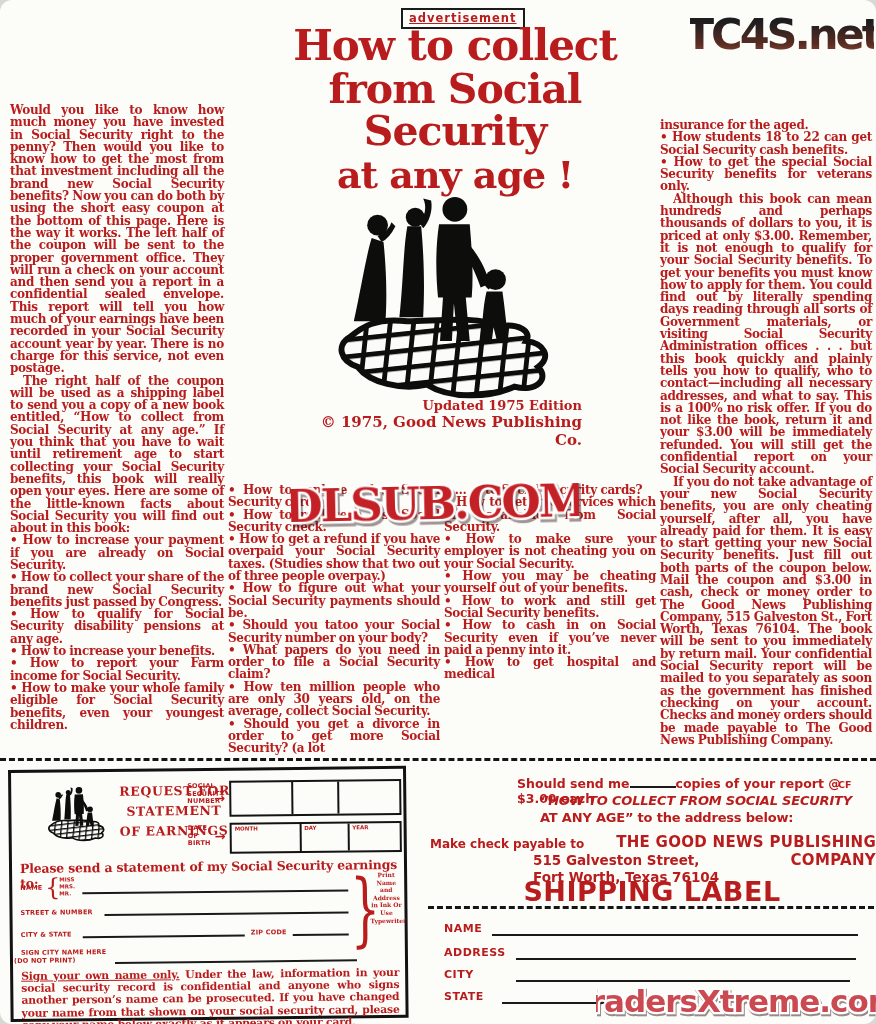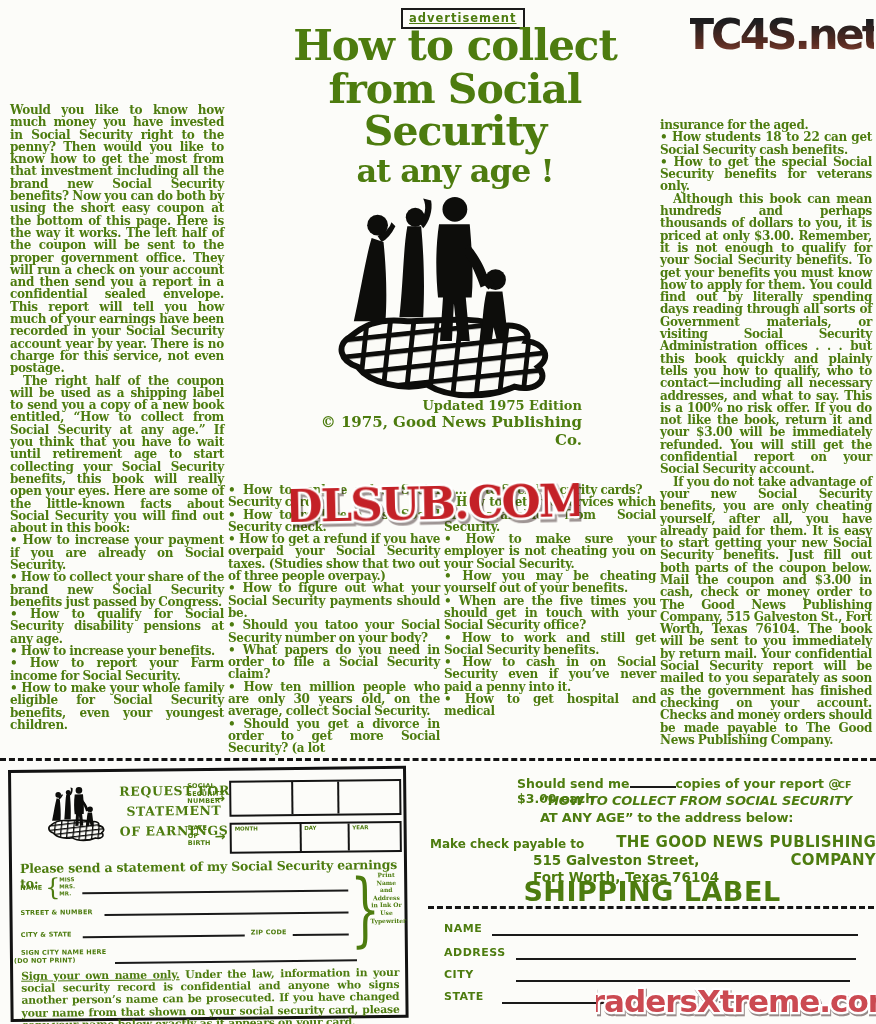--- a/index.html
+++ b/index.html
@@ -1,27 +1,27 @@
 <!DOCTYPE html>
 <html><head>
 <meta charset="utf-8">
 <style>
   html,body{margin:0;padding:0;background:#d8d8d4;}
   .page{position:relative;width:876px;height:1024px;margin:0 auto;background:#fcfcf9;
-        font-family:"DejaVu Serif",serif;color:#4d7c0f;overflow:hidden;}
+        font-family:"DejaVu Serif",serif;color:#b91c1c;overflow:hidden;border-radius:12px;}
   .abs{position:absolute;}
 
   
   .stamp{position:absolute;left:401px;top:8px;border:2px solid #1b1b1b;padding:1px 6px 2px;
          font:bold 11.5px "DejaVu Sans",sans-serif;letter-spacing:1px;text-decoration:underline;}
   .headline{position:absolute;left:232px;top:24px;width:446px;text-align:center;
             font-weight:bold;line-height:1.04;letter-spacing:-1px;}
   .headline .h1{font-size:42px;}
   .headline .h2{font-size:41px;}
-  .headline .h3{font-size:32px;margin-top:2px;}
+  .headline .h3{font-size:38px;margin-top:2px;}
 
   
   .col{position:absolute;font:bold 12px/12.3px "DejaVu Serif",serif;text-align:justify;
        letter-spacing:-0.3px;word-spacing:-0.5px;}
   .p{margin:0;}
   .indent{text-indent:13px;}
   .bul{margin:0;}
   .bul::before{content:"\2022\00a0";}
 
   
@@ -164,21 +164,20 @@
     <div class="bul">What papers do you need in order to file a Social Security claim?</div>
     <div class="bul">How ten million people who are only 30 years old, on the average, collect Social Security.</div>
     <div class="bul">Should you get a divorce in order to get more Social Security? (a lot</div>
   </div>
 
   <div class="col" style="left:444px;top:484px;width:212px;">
     <div class="bul">… … to Social Security cards?</div>
     <div class="bul">How to get free services which are available from Social Security.</div>
     <div class="bul">How to make sure your employer is not cheating you on your Social Security.</div>
     <div class="bul">How you may be cheating yourself out of your benefits.</div>
-    <div class="bul">When are the five times you should get in touch with your Social Security office?</div>
     <div class="bul">How to work and still get Social Security benefits.</div>
     <div class="bul">How to cash in on Social Security even if you’ve never paid a penny into it.</div>
     <div class="bul">How to get hospital and medical</div>
   </div>
 
   <div class="col" style="left:660px;top:119px;width:212px;">
     <div class="p">insurance for the aged.</div>
     <div class="bul">How students 18 to 22 can get Social Security cash benefits.</div>
     <div class="bul">How to get the special Social Security benefits for veterans only.</div>
     <div class="p indent">Although this book can mean hundreds and perhaps thousands of dollars to you, it is priced at only $3.00. Remember, it is not enough to qualify for your Social Security benefits. To get your benefits you must know how to apply for them. You could find out by literally spending days reading through all sorts of Government materials, or visiting Social Security Administration offices . . . but this book quickly and plainly tells you how to qualify, who to contact—including all necessary addresses, and what to say. This is a 100% no risk offer. If you do not like the book, return it and your $3.00 will be immediately refunded. You will still get the confidential report on your Social Security account.</div>

